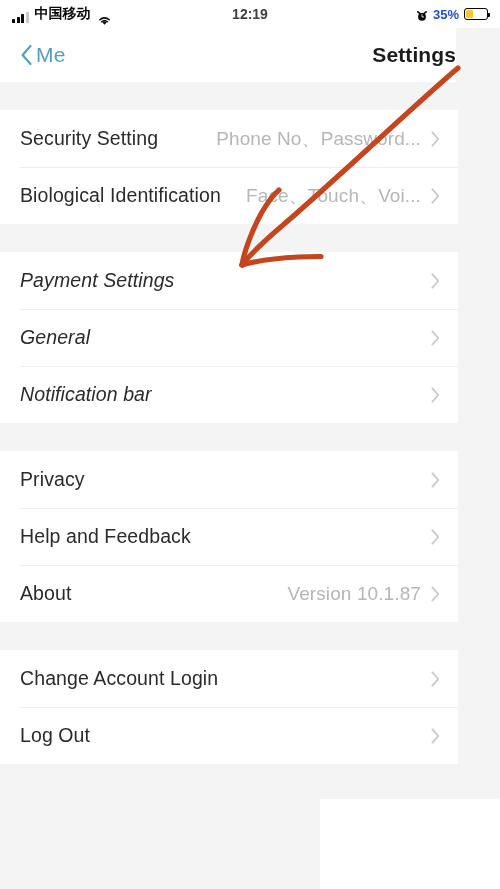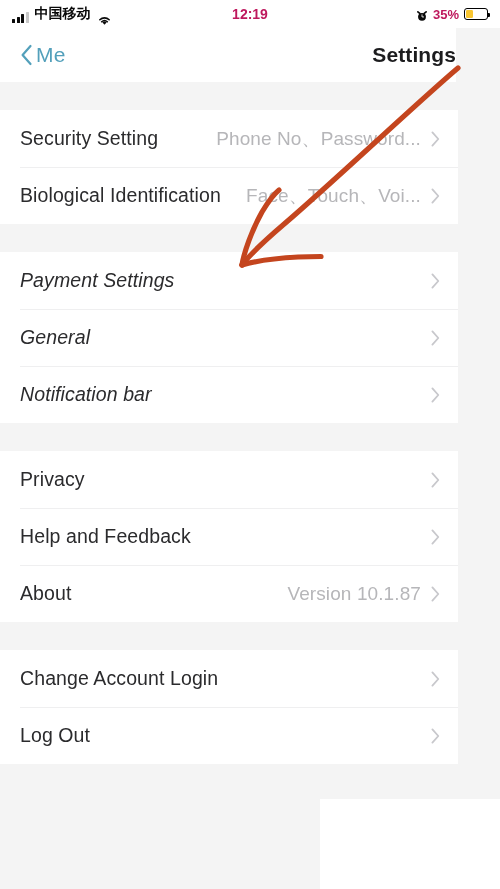--- a/index.html
+++ b/index.html
@@ -50,32 +50,32 @@
   .sb-right {
     margin-left: auto;
     display: flex;
     align-items: center;
     gap: 5px;
     flex: 0 0 auto;
   }
   .sb-text {
     font-size: 14px;
     font-weight: bold;
-    color: #be185d;
+    color: #404040;
     letter-spacing: 0px;
   }
   .sb-carrier {
     font-size: 14px;
     font-weight: bold;
     color: #0a0a0a;
   }
   .sb-pct {
     font-size: 13px;
     font-weight: bold;
-    color: #be185d;
+    color: #1d4ed8;
     text-align: center;
   }
   .signal {
     display: inline-flex;
     align-items: flex-end;
     gap: 1.5px;
     height: 11px;
   }
   .signal i {
     display: block;

